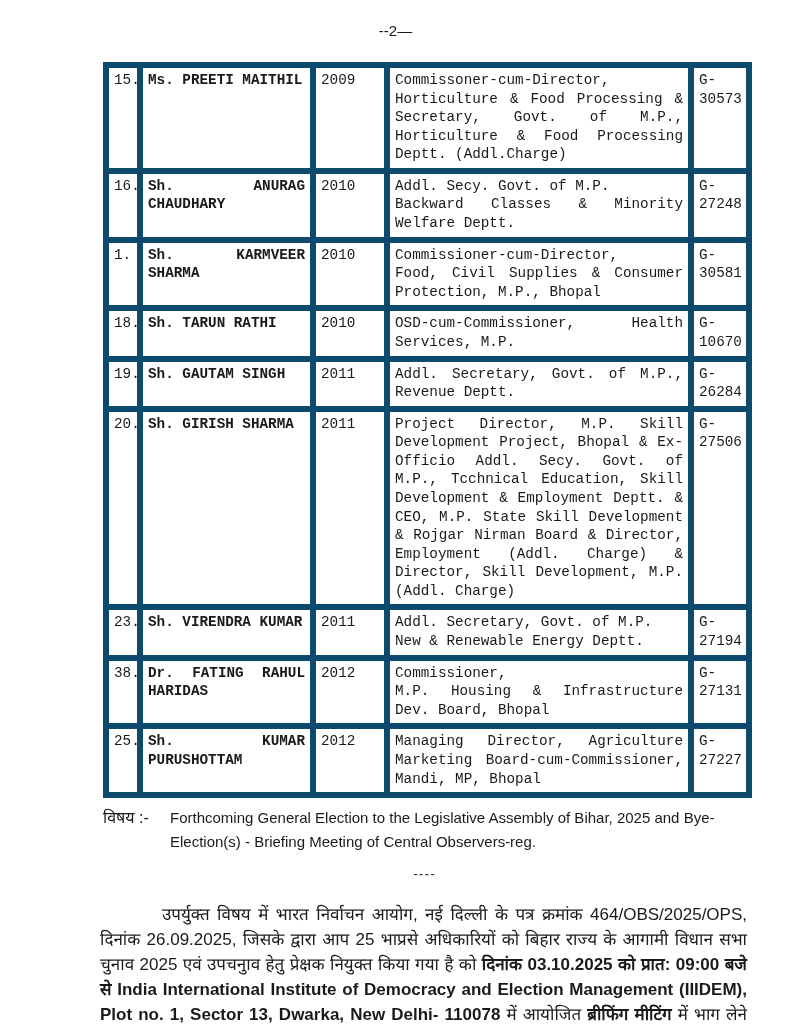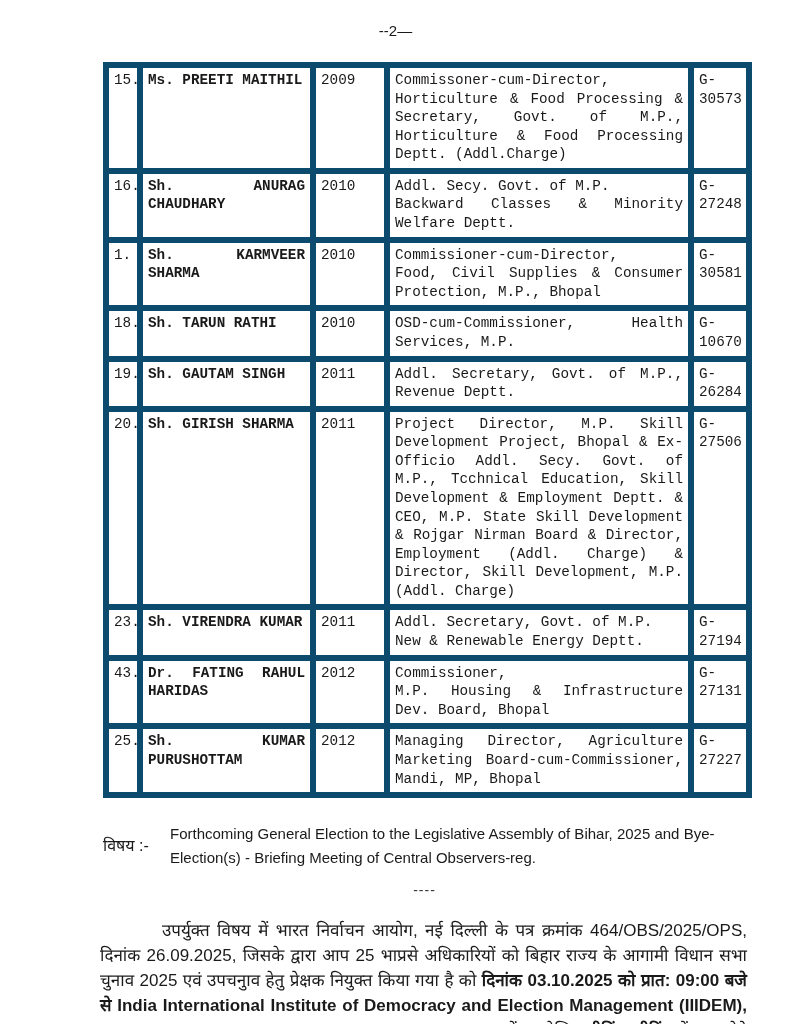--- a/index.html
+++ b/index.html
@@ -41,23 +41,22 @@
   td.cell-no   { padding-left: 3px; padding-right: 1px; }
   td.cell-name { font-weight: bold; text-align: justify; font-size: 14.8px; }
   td.cell-year { text-align: left; }
   td.cell-designation { text-align: justify; white-space: pre-line; }
   td.cell-code { padding-left: 4px; }
   
   tr:nth-child(4) td, tr:nth-child(5) td { height: 32px; }
 
   .subject-row {
     display: flex;
-    margin-top: 24px;
+    margin-top: 8px;
     width: 643px;
-    align-items: center;
   }
   .subject-label {
     flex: none;
     width: 67px;
     font-size: 16px;
     line-height: 1.45;
   }
   .subject-text {
     flex: 1;
     font-size: 15px;
@@ -144,21 +143,21 @@
           </tr>
           <tr>
             <td class="cell-no">23.</td>
             <td class="cell-name">Sh. VIRENDRA KUMAR</td>
             <td class="cell-year">2011</td>
             <td class="cell-designation">Addl. Secretary,  Govt. of M.P.
 New &amp; Renewable Energy Deptt.</td>
             <td class="cell-code">G-27194</td>
           </tr>
           <tr>
-            <td class="cell-no">43.</td>
+            <td class="cell-no">38.</td>
             <td class="cell-name">Dr. FATING RAHUL HARIDAS</td>
             <td class="cell-year">2012</td>
             <td class="cell-designation">Commissioner,
 M.P. Housing &amp; Infrastructure Dev. Board, Bhopal</td>
             <td class="cell-code">G-27131</td>
           </tr>
           <tr>
             <td class="cell-no">25.</td>
             <td class="cell-name">Sh. KUMAR PURUSHOTTAM</td>
             <td class="cell-year">2012</td>

